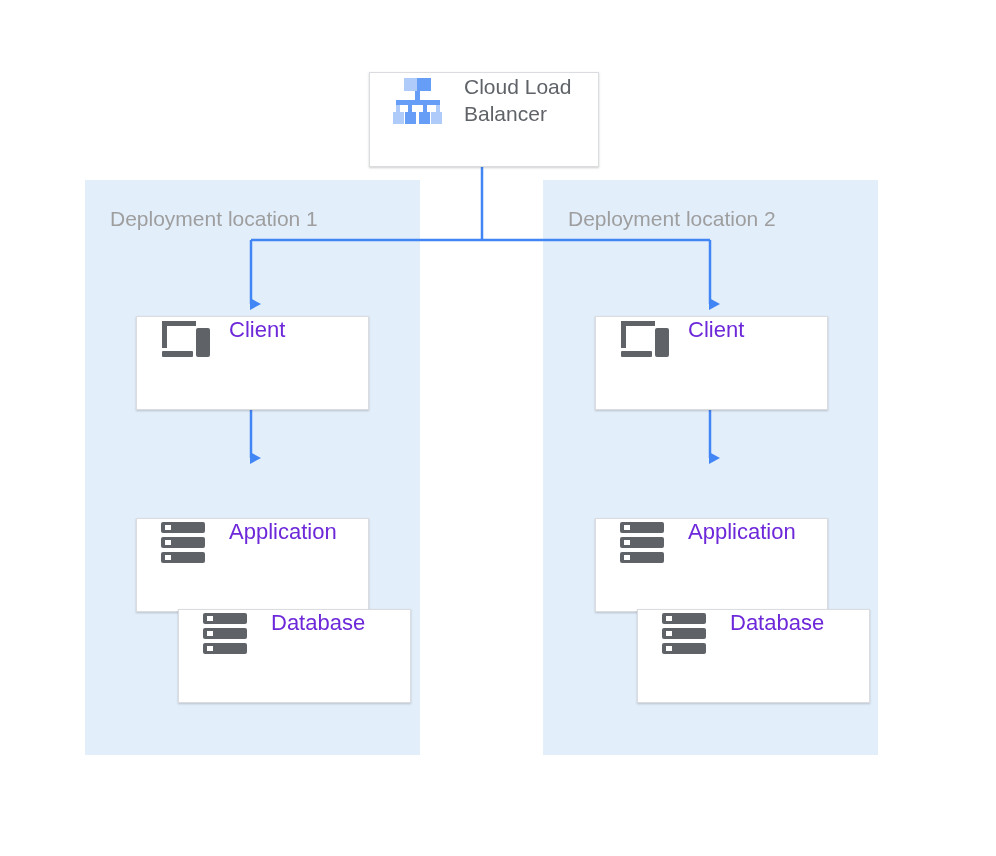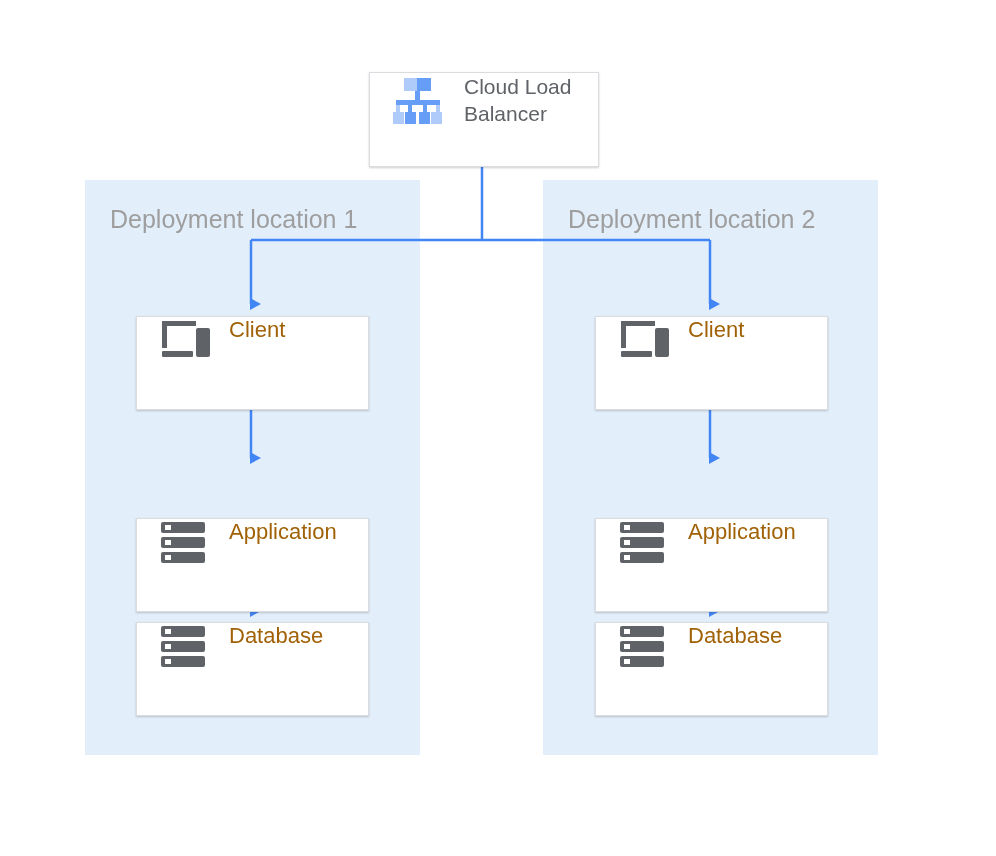--- a/index.html
+++ b/index.html
@@ -33,21 +33,21 @@
     position: absolute;
     background: #e3eefb;
   }
   #panel-1 { left: 85px;  top: 180px; width: 335px; height: 575px; }
   #panel-2 { left: 543px; top: 180px; width: 335px; height: 575px; }
 
   .panel-title {
     position: absolute;
     top: 26px;
     left: 25px;
-    font-size: 25px;
+    font-size: 21px;
     line-height: 26px;
     color: #9e9e9e;
     white-space: nowrap;
   }
 
   
   .node {
     position: absolute;
     background: #ffffff;
     border: 1px solid #dadce0;
@@ -57,21 +57,21 @@
     box-sizing: border-box;
   }
   .node .node-icon {
     flex: 0 0 auto;
     display: flex;
     align-items: center;
     justify-content: center;
   }
   .node .node-label {
     font-size: 22px;
-    color: #a16207;
+    color: #6d28d9;
     white-space: nowrap;
   }
 
   
   #lb-node {
     left: 369px;
     top: 72px;
     width: 230px;
     height: 95px;
     padding-left: 20px;
@@ -92,21 +92,21 @@
     height: 94px;
     padding-left: 22px;
   }
   .stack-node .node-icon { width: 52px; height: 46px; }
   .stack-node .node-label { margin-left: 18px; }
 
   .col-left  { left: 136px; }
   .col-right { left: 595px; }
   .row-client { top: 316px; }
   .row-app    { top: 470px; margin-top: 48px; }
-  .row-db     { top: 622px; }
+  .row-db     { top: 609px; margin-left: 42px; }
 </style>
 </head>
 <body>
 
 <div id="canvas">
 
   <div class="panel" id="panel-1">
     <div class="panel-title">Deployment location 1</div>
   </div>
 

